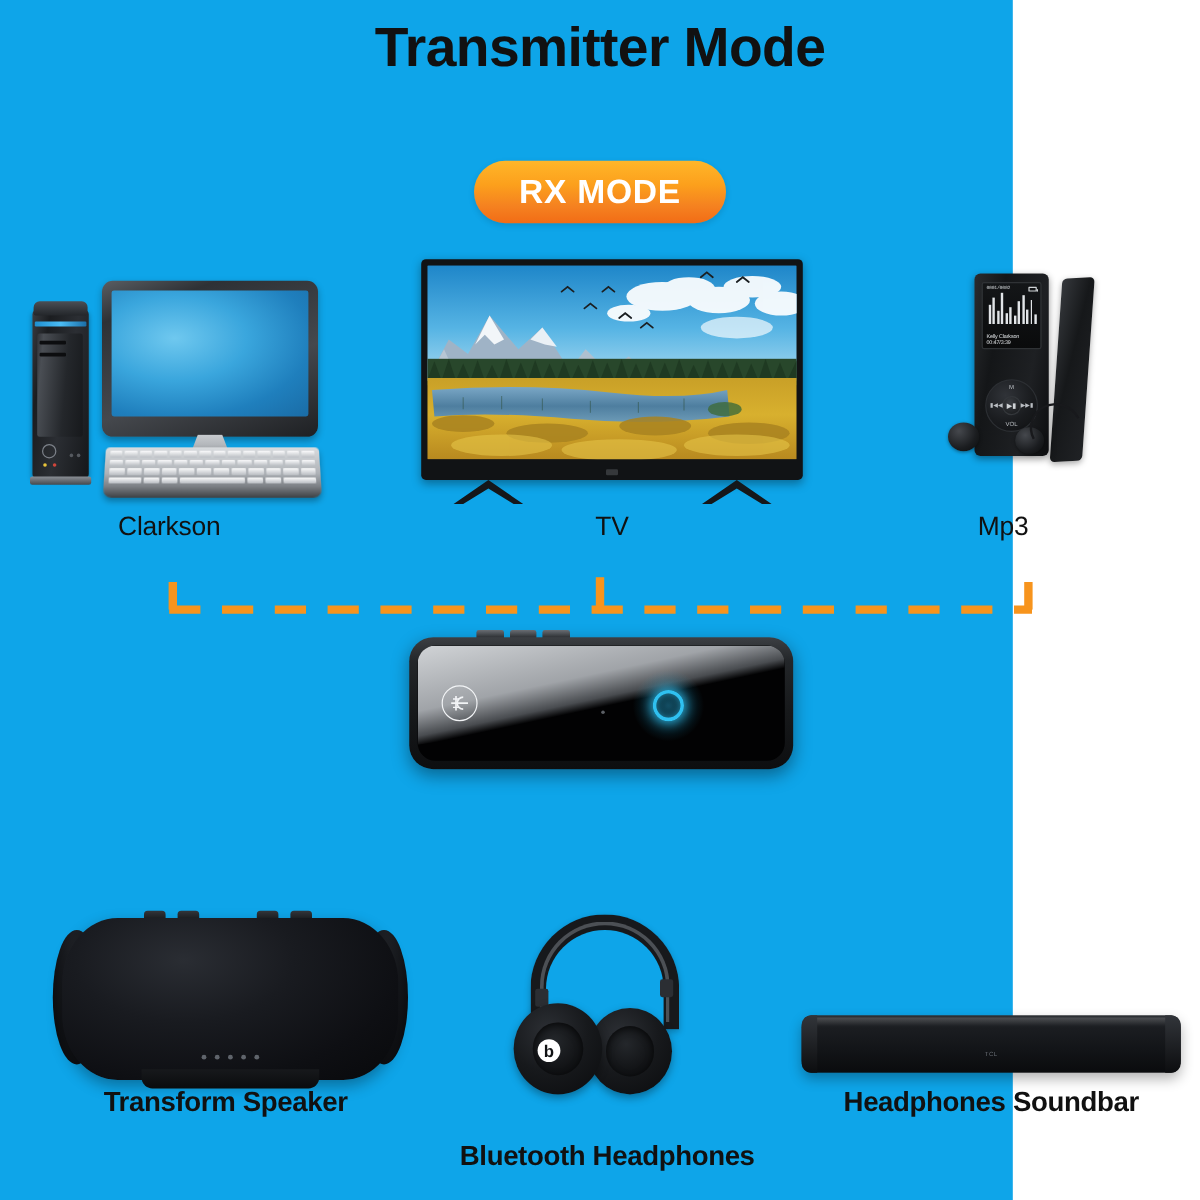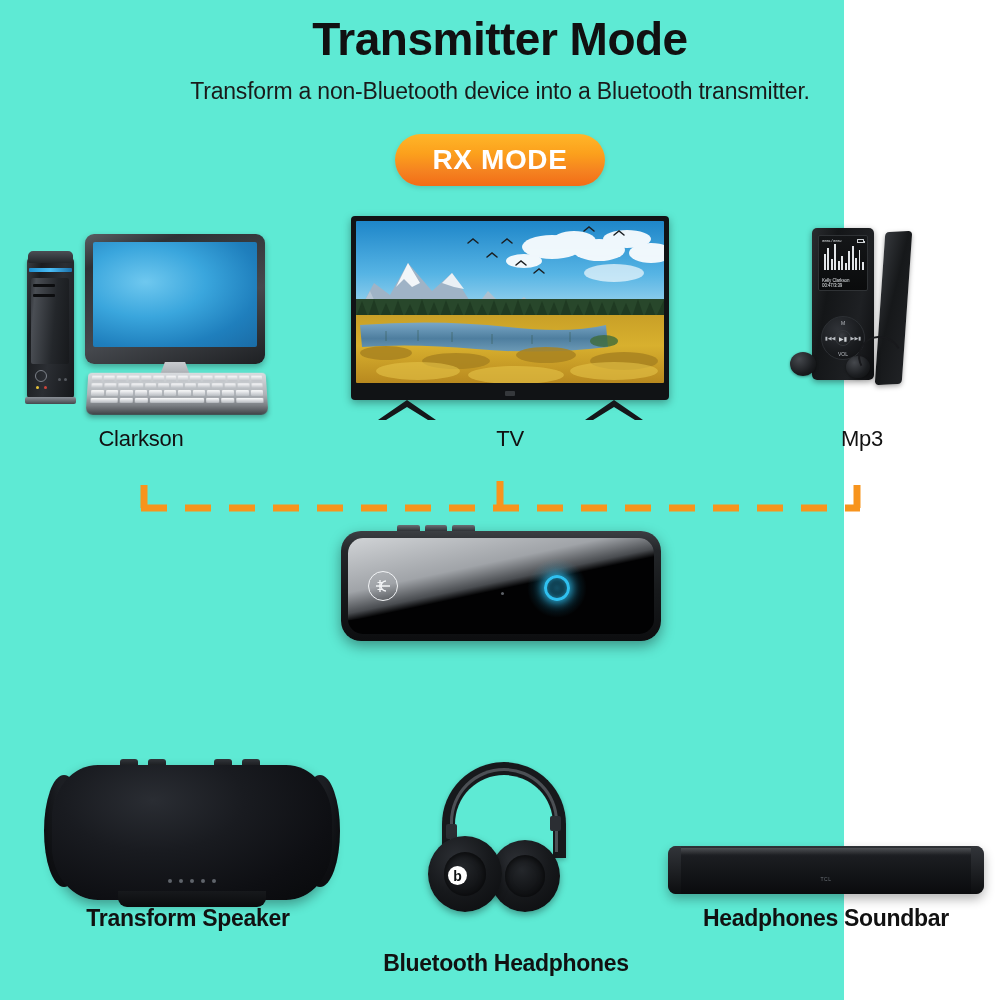--- a/index.html
+++ b/index.html
@@ -3,21 +3,21 @@
 <meta charset="utf-8">
 <title>Transmitter Mode</title>
 <style>
   * { box-sizing: border-box; margin: 0; padding: 0; }
   html, body {
     width: 1000px; height: 1000px;
     background: #ffffff;
     font-family: "Liberation Sans", sans-serif;
     overflow: hidden;
   }
-  #page { position: relative; width: 844px; height: 1000px; background:#5eead4; }
+  #page { position: relative; width: 844px; height: 1000px; background:#0ea5e9; }
 
   
   .title {
     position: absolute; top: 14px; left: 0; width: 1000px;
     text-align: center;
     font-size: 46px; font-weight: 700; letter-spacing: -0.5px;
     color: #111111; line-height: 1.1;
   }
   .subtitle {
     position: absolute; top: 78px; left: 0; width: 1000px;
@@ -331,21 +331,20 @@
   }
   .sbar-cap { position:absolute; top:0; width:13px; height:100%; background:linear-gradient(180deg,#32353a,#0c0d0f); }
   .sbar-logo { position:absolute; left:50%; transform:translateX(-50%); bottom:12px; font-size:5px; color:#6a6f76; letter-spacing:.5px; }
 </style>
 </head>
 <body>
 
 <div id="page">
 
   <div class="title">Transmitter Mode</div>
-  <div class="subtitle">Transform a non-Bluetooth device into a Bluetooth transmitter.</div>
 
   <div class="badge badge-rx">
     <span>RX MODE</span>
   </div>
 
   <div class="art" style="left:0;top:0;width:1000px;height:1000px;pointer-events:none;">
     <div class="pc-tower">
       <div class="tw-top"></div>
       <div class="tw-stripe"></div>
       <div class="tw-panel"></div>
@@ -581,21 +580,21 @@
         <span class="lbl" style="left:3px;top:50%;transform:translateY(-50%);font-size:5px">▮◀◀</span>
         <span class="lbl" style="right:3px;top:50%;transform:translateY(-50%);font-size:5px">▶▶▮</span>
         <span class="lbl" style="bottom:2px;left:50%;transform:translateX(-50%)">VOL</span>
         <div class="mp3-wheel-inner">▶▮</div>
       </div>
     </div>
     <div class="earbud" style="left:2px; top:124px; width:26px; height:24px;"></div>
     <div class="earbud" style="left:58px; top:128px; width:24px; height:22px;"></div>
     <div class="ear-wire" style="left:70px; top:108px; width:44px; height:42px; transform:rotate(18deg);"></div>
   </div>
-  <div class="dev-label" style="left:772px; top:426px; width:180px;">Mp3</div>
+  <div class="dev-label" style="left:746px; top:426px; width:180px;">Mp3</div>
 
   <div class="conn">
     <svg width="1000" height="90" viewBox="0 0 1000 90">
 
       <line x1="141" y1="508" x2="860" y2="508" stroke="#F7941D" stroke-width="7" stroke-dasharray="26 18" transform="translate(0,-455)"></line>
 
       <line x1="144" y1="30" x2="144" y2="53" stroke="#F7941D" stroke-width="7" stroke-linecap="butt"></line>
 
       <line x1="500" y1="26" x2="500" y2="56" stroke="#F7941D" stroke-width="7" stroke-linecap="butt"></line>
 

